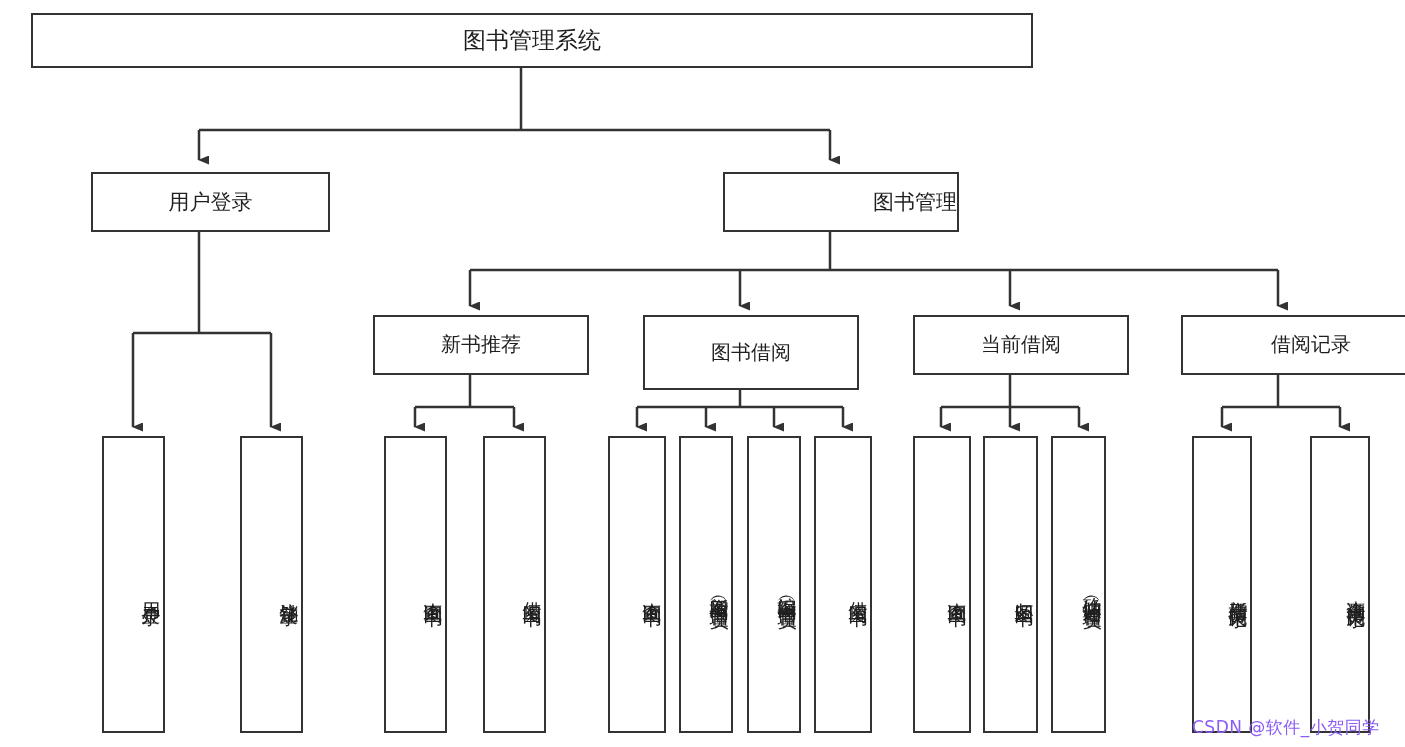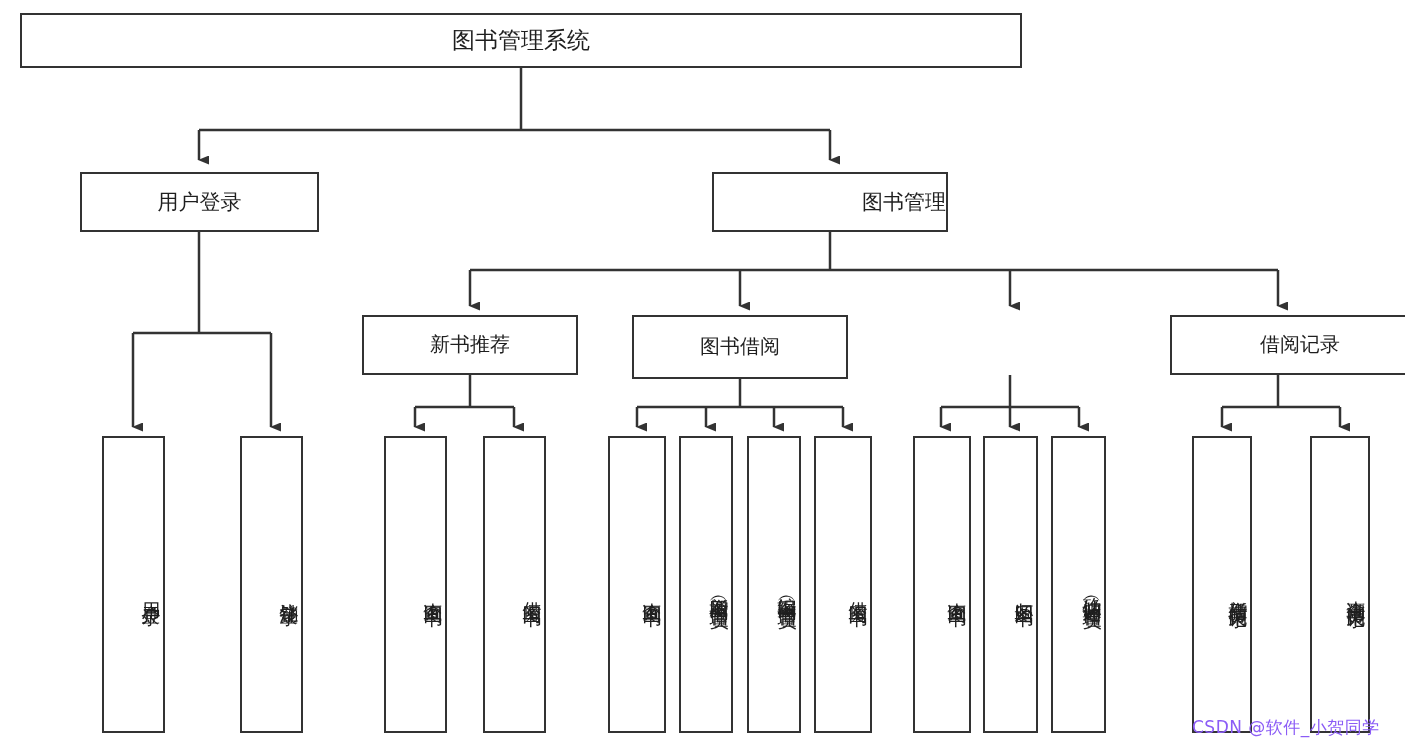--- a/index.html
+++ b/index.html
@@ -27,20 +27,21 @@
     background:#ffffff;
     border:2.5px solid #333333;
     display:flex;
     align-items:center;
     justify-content:center;
     text-align:center;
     line-height:1.18;
   }
   .node.h{           
     writing-mode:horizontal-tb;
+    margin-left:11px;
   }
   .node.v{           
     writing-mode:vertical-rl;
     text-orientation:upright;
     letter-spacing:2px;
     align-items:flex-start;
     justify-content:center;
     padding-top:12px;
   }
   .node .lbl{
@@ -125,24 +126,27 @@
   </div>
 
   <div class="node h n-l2" style="left:712px;top:172px;width:236px;height:60px;justify-content:flex-end;">
     <span class="lbl">图书管理</span>
   </div>
 
   <div class="node h n-l3" style="left:362px;top:315px;width:216px;height:60px;">
     <span class="lbl">新书推荐</span>
   </div>
 
-  <div class="node h n-l3" style="left:632px;top:315px;width:216px;height:64px;">
+  <div class="node h n-l3" style="left:632px;top:315px;width:216px;height:75px;">
     <span class="lbl">图书借阅</span>
   </div>
 
+  <div class="node h n-l3" style="left:902px;top:315px;width:216px;height:60px;">
+    <span class="lbl">当前借阅</span>
+  </div>
 
   <div class="node h n-l3" style="left:1170px;top:315px;width:260px;height:60px;align-items:center;">
     <span class="lbl">借阅记录</span>
   </div>
 
   <div class="node v" style="left:102px;top:436px;width:63px;height:297px;">
     <span class="lbl">用户登录</span>
   </div>
   <div class="node v" style="left:240px;top:436px;width:63px;height:297px;">
     <span class="lbl">注销登录</span>

